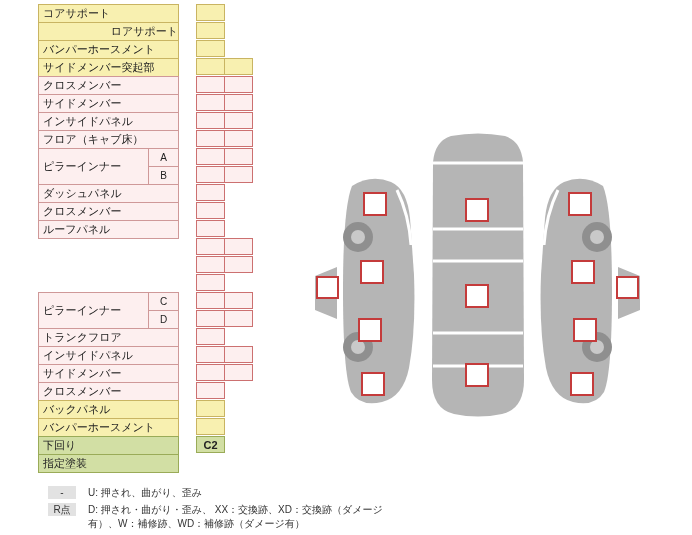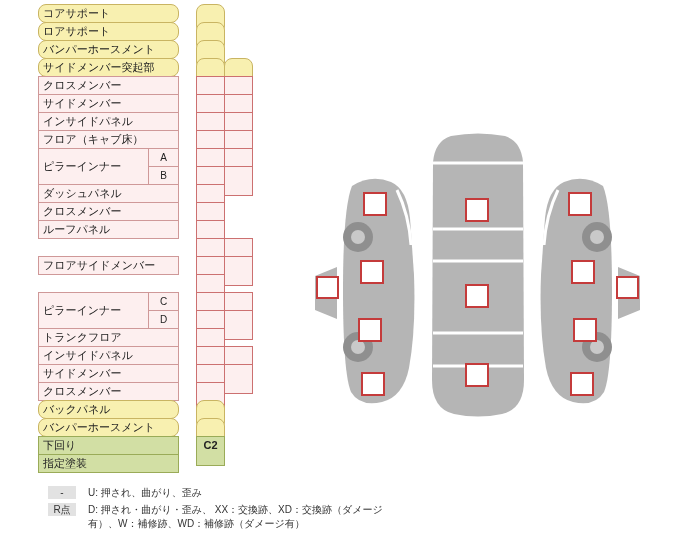--- a/index.html
+++ b/index.html
@@ -15,25 +15,25 @@
     box-sizing:border-box;font-size:11px;line-height:17px;padding-left:4px;
     color:#222;white-space:nowrap;overflow:hidden;
   }
   .lab.narrow{width:111px;}
   .lab.span2{height:37px;line-height:35px;z-index:2;}
   .sub{
     position:absolute;left:110px;top:0;width:31px;height:19px;border:1px solid;
     box-sizing:border-box;font-size:10px;line-height:17px;text-align:center;color:#222;
   }
   .cell{
-    position:absolute;top:0;width:29px;height:30px;border:1px solid;
+    position:absolute;top:0;width:29px;height:17px;border:1px solid;
     box-sizing:border-box;font-size:11px;font-weight:bold;line-height:17px;
     text-align:center;color:#222;
   }
-  .yellow{background:var(--yellow-bg,#f8f0b0);border-color:var(--yellow-bd,#c9b462);border-radius:8px;}
+  .yellow{background:var(--yellow-bg,#f8f0b0);border-color:var(--yellow-bd,#c9b462);}
   .pink{background:var(--pink-bg,#fdefef);border-color:var(--pink-bd,#cf9898);}
   .green{background:var(--green-bg,#d2dfa4);border-color:var(--green-bd,#9aab58);}
   .cell.pink{border-color:var(--pink-cell-bd,#cc7070);}
   
   #diagram{position:absolute;left:303px;top:130px;}
   .sil{fill:var(--silhouette,#b5b5b5);}
   .wheel{fill:var(--wheel,#8f8f8f);}
   .hub{fill:#c9c9c9;}
   .wline,.wline-g path{stroke:#fff;stroke-width:3;fill:none;}
   .marker{
@@ -53,21 +53,21 @@
 </head>
 <body>
 
 <div id="screen">
 
   <div id="frame-table">
       <div class="trow" style="top: 0px;">
         <div class="lab yellow">コアサポート</div>
         <div class="cell yellow" style="left: 158px;"></div>
       </div>
-      <div class="trow" style="top: 18px;">
+      <div class="trow" style="top: 18px; text-align: right;">
         <div class="lab yellow">ロアサポート</div>
         <div class="cell yellow" style="left: 158px;"></div>
       </div>
       <div class="trow" style="top: 36px;">
         <div class="lab yellow">バンパーホースメント</div>
         <div class="cell yellow" style="left: 158px;"></div>
       </div>
       <div class="trow" style="top: 54px;">
         <div class="lab yellow">サイドメンバー突起部</div>
         <div class="cell yellow" style="left: 158px;"></div>
@@ -114,21 +114,20 @@
       </div>
       <div class="trow" style="top: 216px;">
         <div class="lab pink">ルーフパネル</div>
         <div class="cell pink" style="left: 158px;"></div>
       </div>
       <div class="trow" style="top: 234px;">
         <div class="cell pink" style="left: 158px;"></div>
         <div class="cell pink" style="left: 186px;"></div>
       </div>
       <div class="trow" style="top: 252px;">
-        <div class="lab pink">フロアサイドメンバー</div>
         <div class="cell pink" style="left: 158px;"></div>
         <div class="cell pink" style="left: 186px;"></div>
       </div>
       <div class="trow" style="top: 270px;">
         <div class="cell pink" style="left: 158px;"></div>
       </div>
       <div class="trow" style="top: 288px;">
         <div class="lab pink narrow span2">ピラーインナー</div>
         <div class="sub pink">C</div>
         <div class="cell pink" style="left: 158px;"></div>

